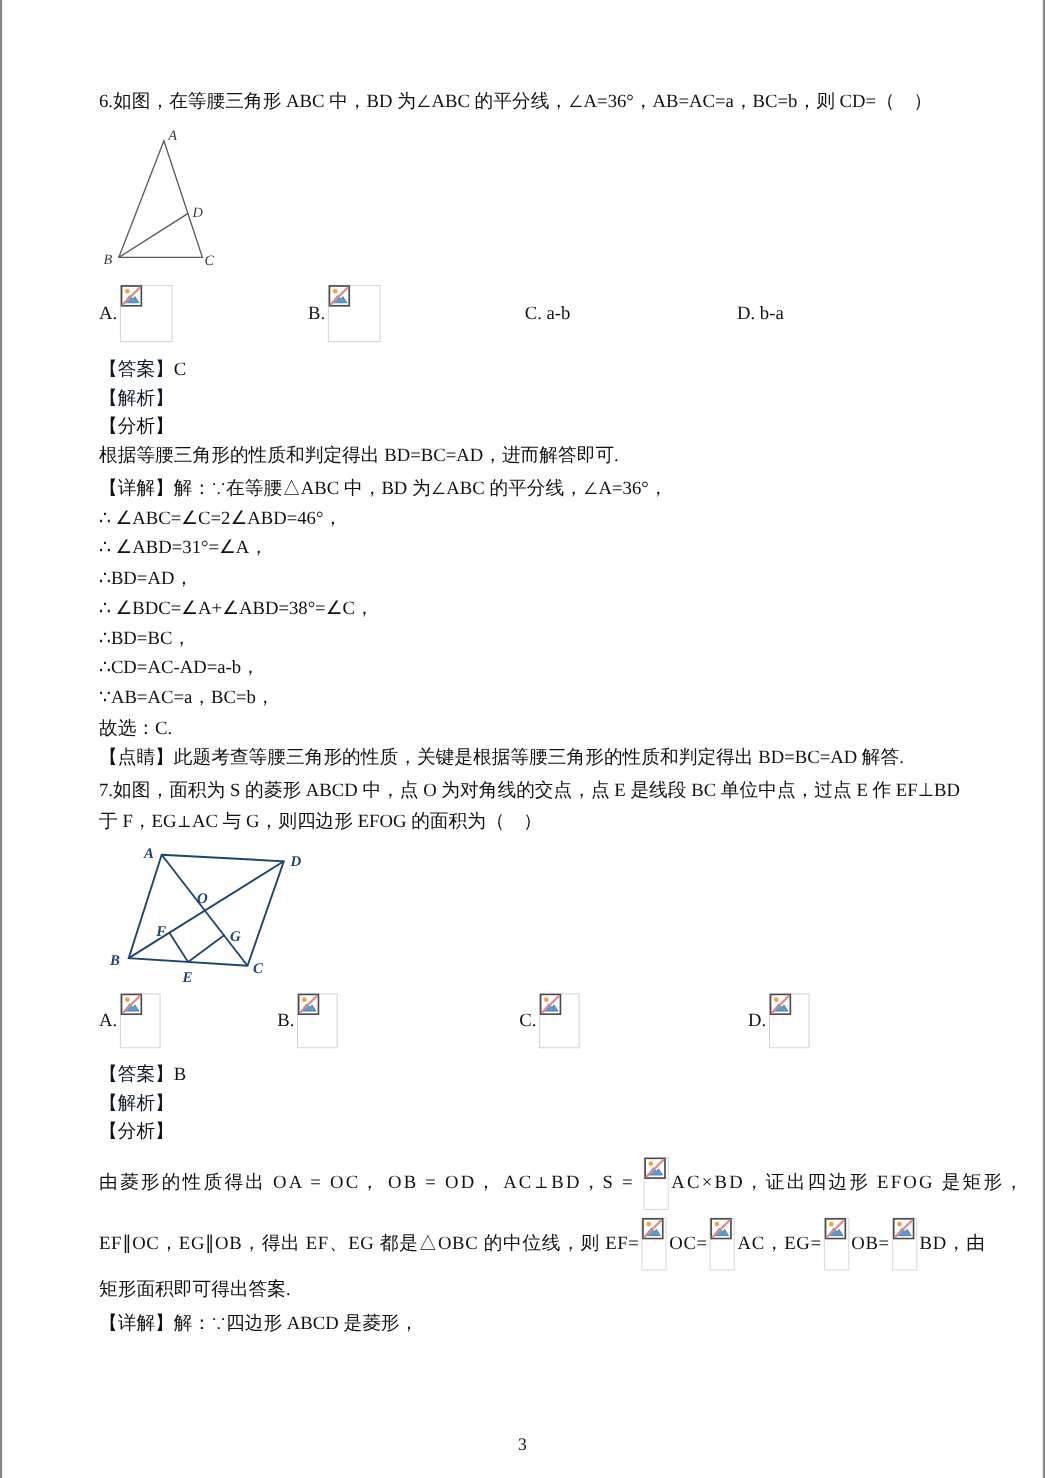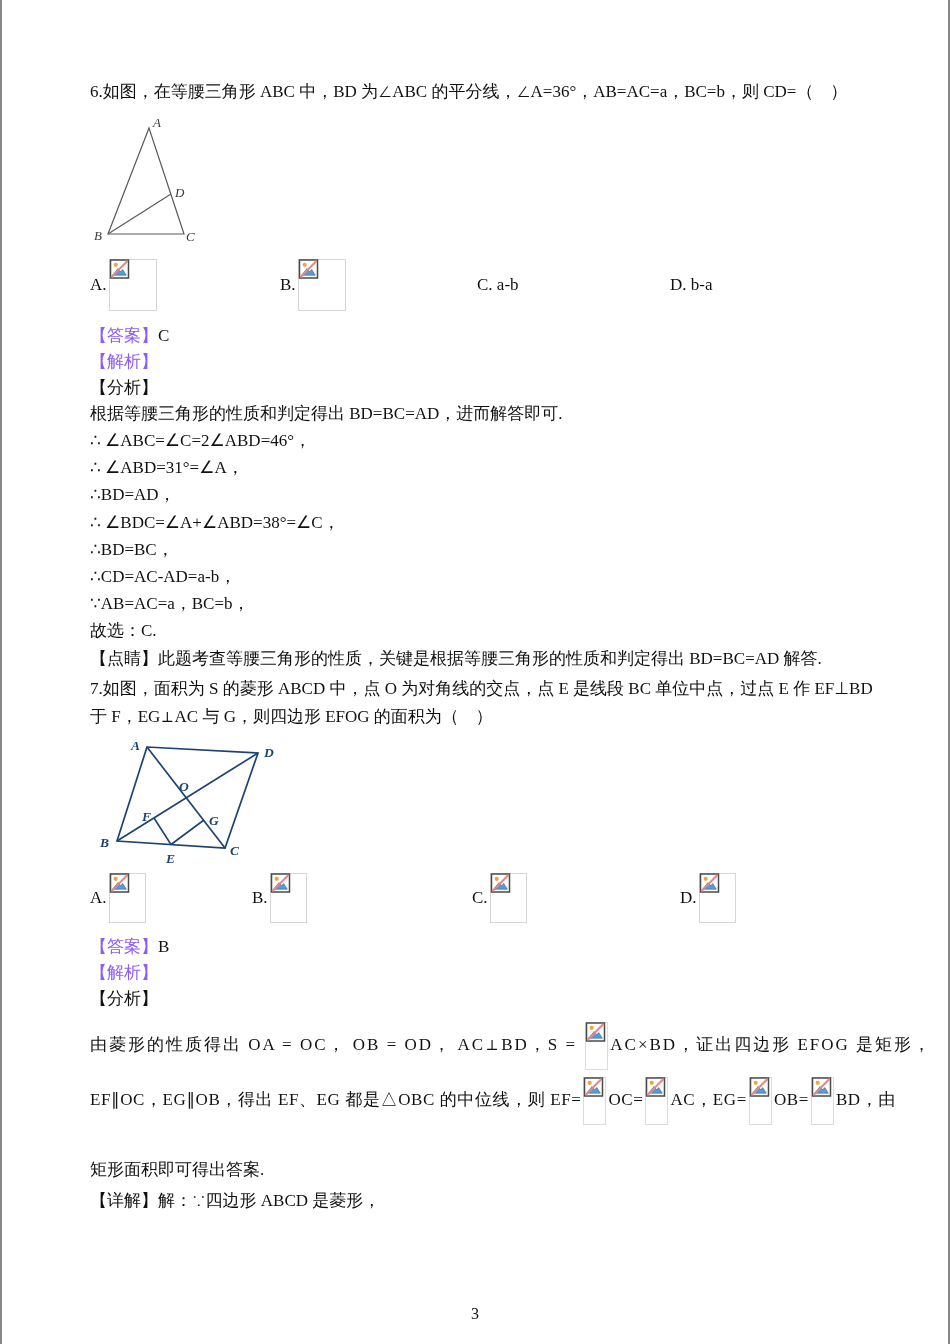--- a/index.html
+++ b/index.html
@@ -10,21 +10,21 @@
     font-family:Liberation Serif, serif;
     font-size:17px; color:#111;
     margin:0 auto;
     overflow:hidden;
   }
   .content { padding:81px 88px 0 88px; }
   p { margin:0; }
   .nowrap { white-space:nowrap; }
   .stem { line-height:22px; }
   .stem2 { line-height:28px; }
-  .tag-blue { color:#8b5cf6; }
+  .tag-blue { color:#0f172a; }
   .hline { line-height:26px; }
   .sol-line { line-height:27.2px; white-space:nowrap; }
   .gap3 { margin-top:3px; }
 
   
   .fig-q6 { margin-top:9px; height:135px; }
   .fig-q7 { margin-top:2px; height:136px; }
   .fig svg { display:block; }
 
   
@@ -40,21 +40,21 @@
   .ph-med  { width:37px; height:50px; }
   .ph-icon { position:absolute; top:-1px; left:-1px; width:21px; height:20px; }
 
   .ph-inline { position:relative; display:inline-block; width:23px; height:48px;
                background:#fff; border:1px solid #dcdcdc; box-sizing:border-box;
                vertical-align:middle; margin:0 2px; }
 
   
   .fx1 { margin-top:6px; letter-spacing:2px; white-space:nowrap; line-height:54px; }
   .fx2 { letter-spacing:0.6px; white-space:nowrap; line-height:56px; }
-  .fx3 { line-height:27px;margin-top:28px; }
+  .fx3 { line-height:27px; }
   .q7-detail { margin-top:4px; }
 
   .page-num { position:absolute; left:0; right:0; top:1305px; text-align:center; font-size:16px; }
 
   .fig-label-q6 { font-style:italic; font-size:13px; fill:#3a3a3a; }
   .fig-label-q7 { font-style:italic; font-weight:bold; font-size:13.5px; fill:#1d4470; }
 </style>
 </head>
 <body>
 
@@ -105,20 +105,21 @@
       </div>
     </div>
 
     <p class="hline" style="margin-top:11px;">
       <span class="tag-blue">【答案】</span><span>C</span>
     </p>
     <p class="hline tag-blue">【解析】</p>
     <p class="hline">【分析】</p>
     <p class="hline">根据等腰三角形的性质和判定得出 BD=BC=AD，进而解答即可.</p>
 
+    <p class="sol-line gap3">【详解】解：∵在等腰△ABC 中，BD 为∠ABC 的平分线，∠A=36°，</p>
     <p class="sol-line">∴ ∠ABC=∠C=2∠ABD=46°，</p>
     <p class="sol-line">∴ ∠ABD=31°=∠A，</p>
     <p class="sol-line">∴BD=AD，</p>
     <p class="sol-line">∴ ∠BDC=∠A+∠ABD=38°=∠C，</p>
     <p class="sol-line">∴BD=BC，</p>
     <p class="sol-line">∴CD=AC-AD=a-b，</p>
     <p class="sol-line">∵AB=AC=a，BC=b，</p>
     <p class="sol-line">故选：C.</p>
     <p class="sol-line">【点睛】此题考查等腰三角形的性质，关键是根据等腰三角形的性质和判定得出 BD=BC=AD 解答.</p>
 

